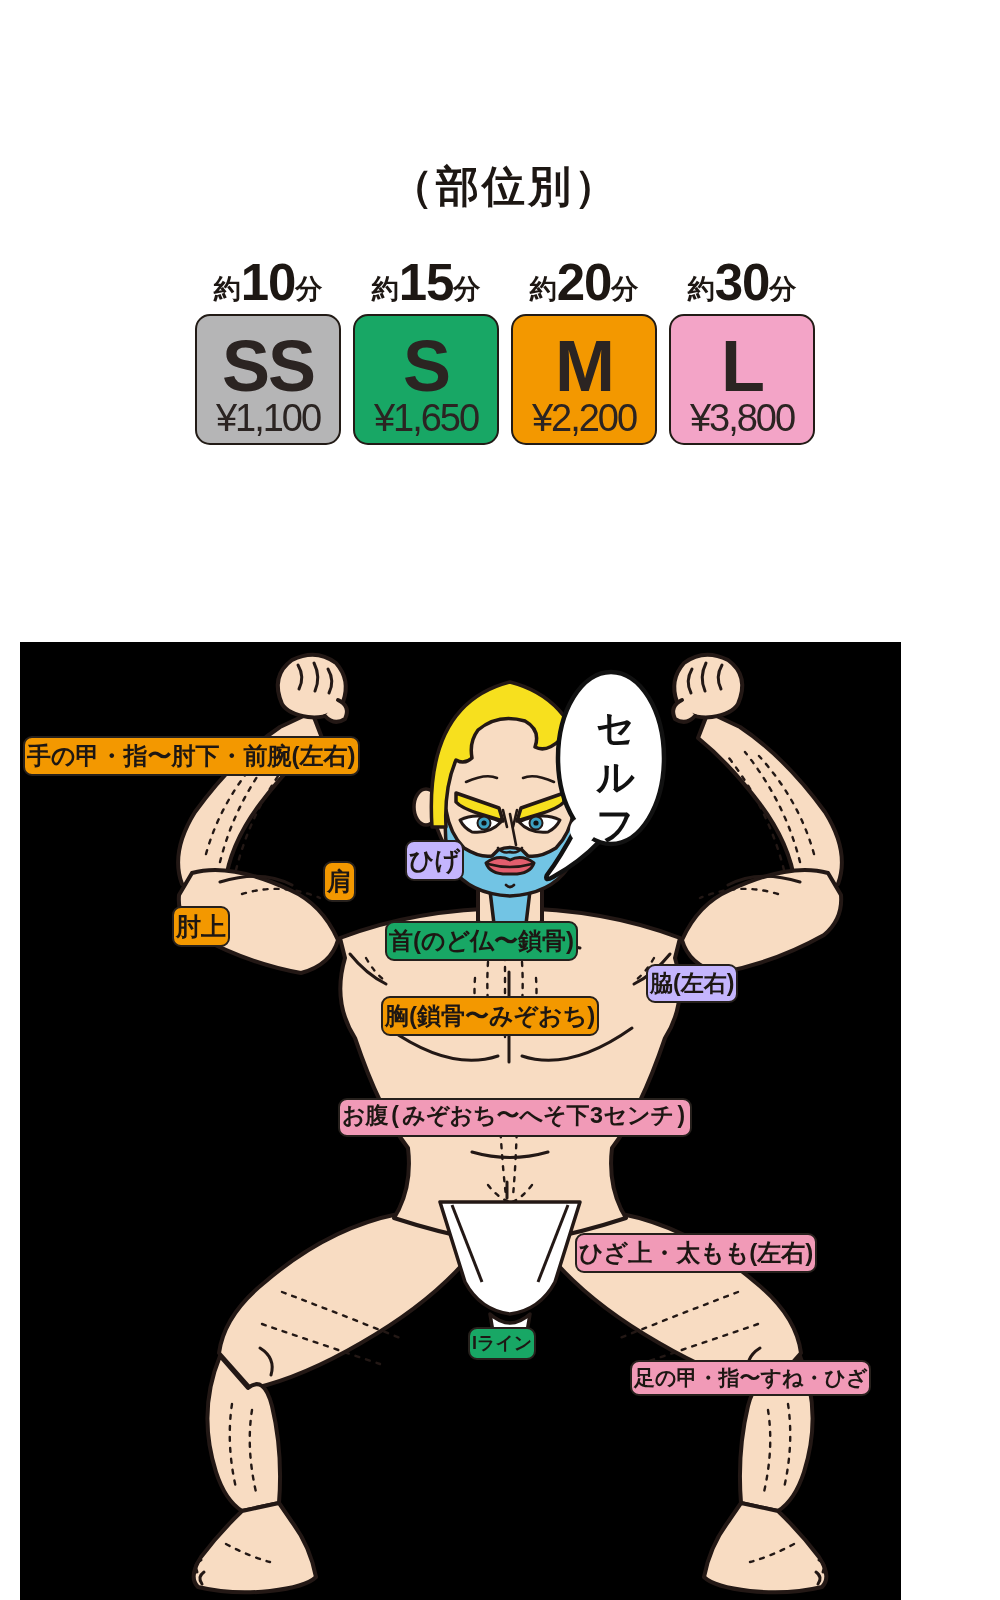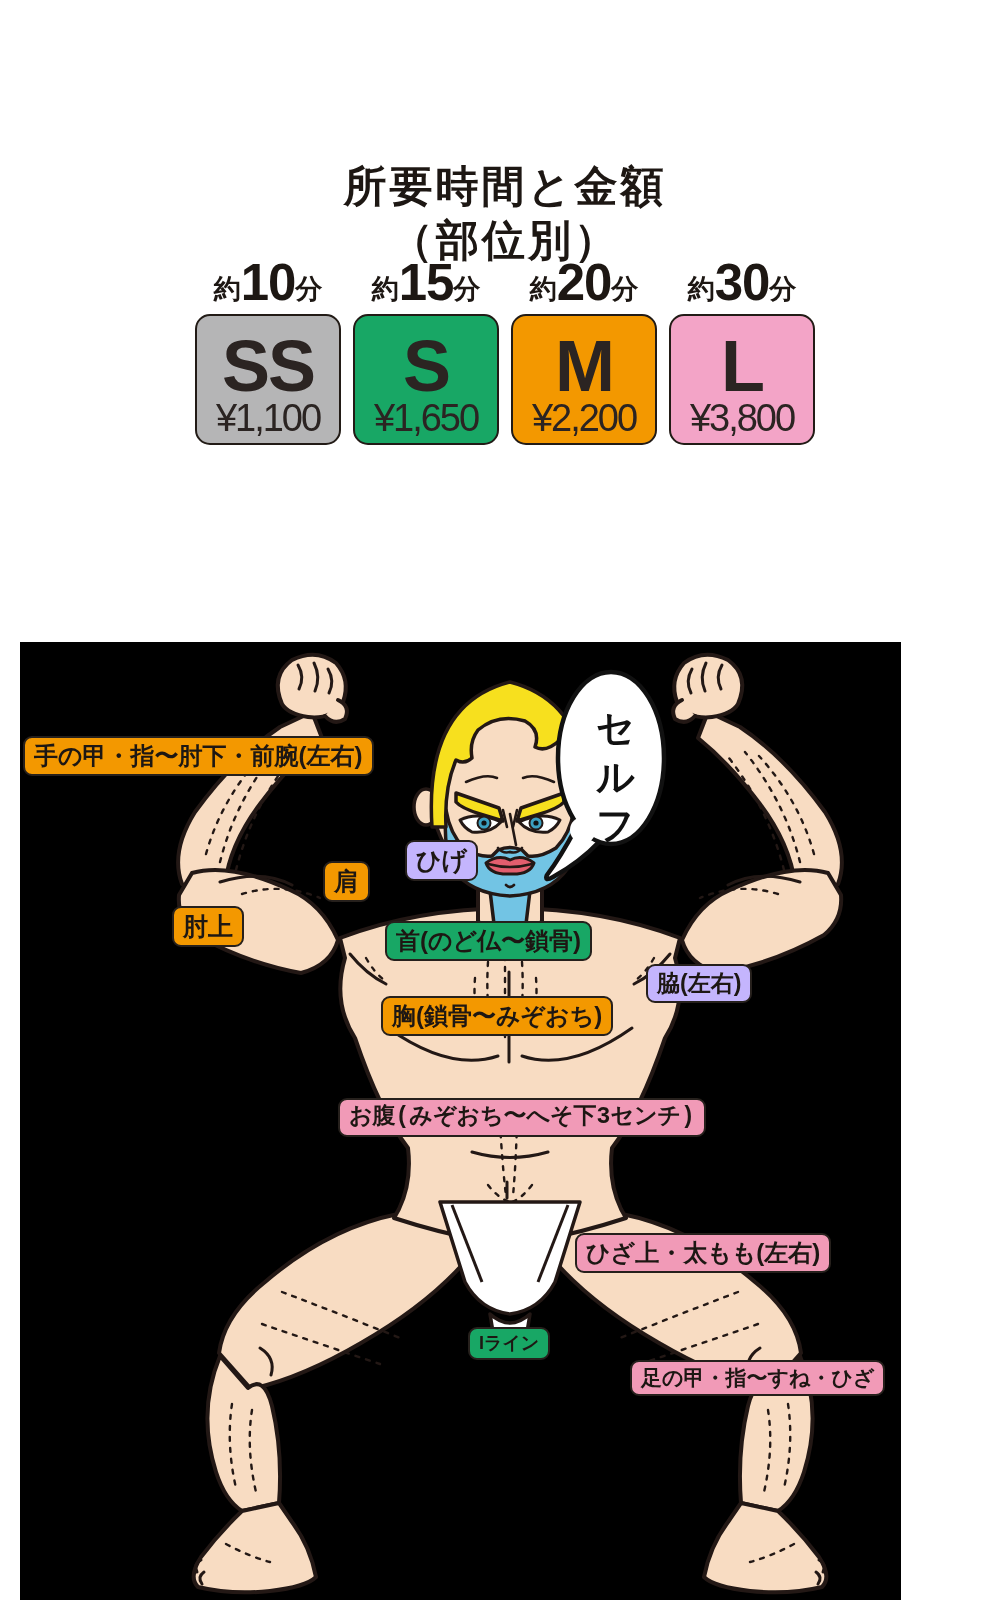--- a/index.html
+++ b/index.html
@@ -25,39 +25,38 @@
   .card-price{font-size:38px;font-weight:normal;letter-spacing:-2px;color:#2b2422;line-height:1.05;}
   .card-ss{background:#b5b5b6;}
   .card-s{background:#18a765;}
   .card-m{background:#f39800;}
   .card-l{background:#f3a4c7;}
   
   .illustration{position:absolute;left:20px;top:642px;width:881px;height:958px;background:#000;}
   .illustration svg{position:absolute;left:0;top:0;}
   .part-label{
     position:absolute;font-weight:bold;color:#1d1713;white-space:nowrap;
-    border:2.5px solid #26201c;border-radius:9px;padding:3px 9px;line-height:1.25;
+    border:2.5px solid #26201c;border-radius:9px;padding:3px 2px;line-height:1.25;
     box-sizing:border-box;
   }
   .lbl-orange{background:#f39800;}
   .lbl-gray{background:#c4b5fd;}
   .lbl-green{background:#18a765;margin-top:22px;}
   .lbl-pink{background:#f19ab7;}
   .bubble-text{
     position:absolute;left:553px;top:36px;width:84px;height:168px;
     display:flex;align-items:center;justify-content:center;
     writing-mode:vertical-rl;text-orientation:upright;
     font-size:38px;font-weight:bold;color:#111;letter-spacing:6px;
   }
 </style>
 </head>
 <body>
 
 <div class="header">
-  <div class="title-line">所要時間と金額</div>
   <div class="title-line">（部位別）</div>
 </div>
 
 <div class="price-col" style="left:195px;">
   <div class="time">
     <span class="t-small">約</span>
       <span class="t-big">10</span>
       <span class="t-small">分</span>
   </div>
   <div class="card card-ss">

